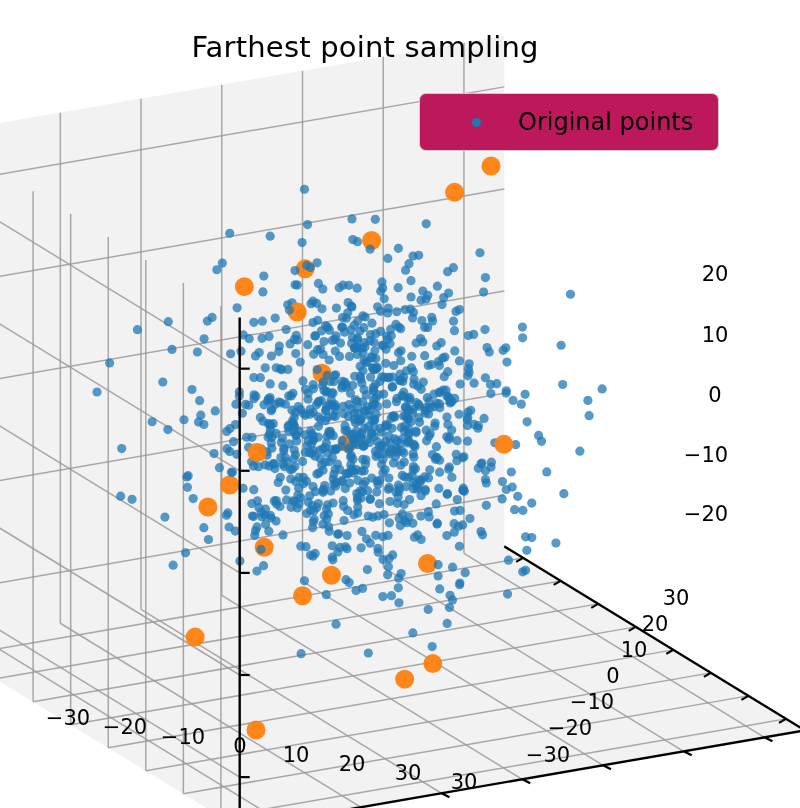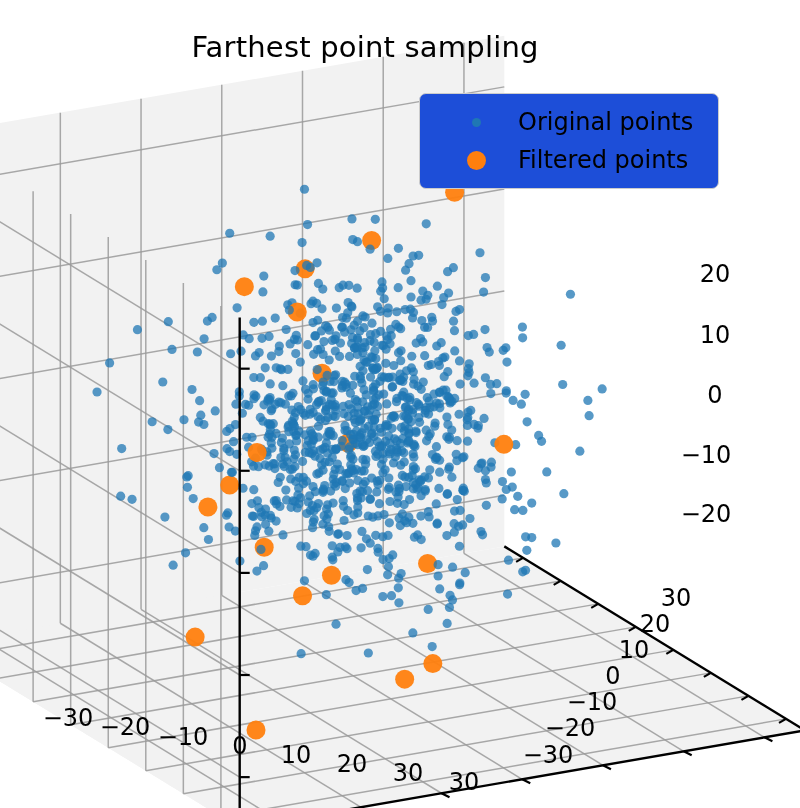--- a/index.html
+++ b/index.html
@@ -38,21 +38,21 @@
     color: #000000;
     font-family: "DejaVu Sans", sans-serif;
     letter-spacing: 0.2px;
   }
   .legend-box {
     position: absolute;
     left: 419px;
     top: 93px;
     width: 300px;
     box-sizing: border-box;
-    background: #1d4ed8;
+    background: #be185d;
     border: 1.4px solid #cccccc;
     border-radius: 7px;
     padding: 9px 14px 9px 14px;
   }
   .legend-row {
     display: flex;
     align-items: center;
     height: 38px;
   }
   .legend-marker-cell {
@@ -74,21 +74,21 @@
     background: #ff7f0e;
   }
   .legend-label {
     font-size: 24px;
     color: #000000;
     white-space: nowrap;
     font-family: "DejaVu Sans", sans-serif;
   }
   .tick-label {
     position: absolute;
-    font-size: 24px;
+    font-size: 21px;
     color: #000000;
     white-space: nowrap;
     font-family: "DejaVu Sans", sans-serif;
   }
 </style>
 </head>
 <body>
 
 <div id="figure">
 
@@ -1185,26 +1185,20 @@
 
   <div class="fig-title">Farthest point sampling</div>
 
   <div class="legend-box">
     <div class="legend-row">
       <span class="legend-marker-cell">
         <span class="legend-dot-small"></span>
       </span>
       <span class="legend-label">Original points</span>
     </div>
-    <div class="legend-row">
-      <span class="legend-marker-cell">
-        <span class="legend-dot-large"></span>
-      </span>
-      <span class="legend-label">Filtered points</span>
-    </div>
   </div>
 
   <div id="tick-layer">
       <div class="tick-label" style="left: 68px; top: 718px; transform: translate(-50%, -50%);">−30</div>
       <div class="tick-label" style="left: 125px; top: 727px; transform: translate(-50%, -50%);">−20</div>
       <div class="tick-label" style="left: 183px; top: 737px; transform: translate(-50%, -50%);">−10</div>
       <div class="tick-label" style="left: 240px; top: 746px; transform: translate(-50%, -50%);">0</div>
       <div class="tick-label" style="left: 296px; top: 755px; transform: translate(-50%, -50%);">10</div>
       <div class="tick-label" style="left: 352px; top: 764px; transform: translate(-50%, -50%);">20</div>
       <div class="tick-label" style="left: 408px; top: 773px; transform: translate(-50%, -50%);">30</div>

